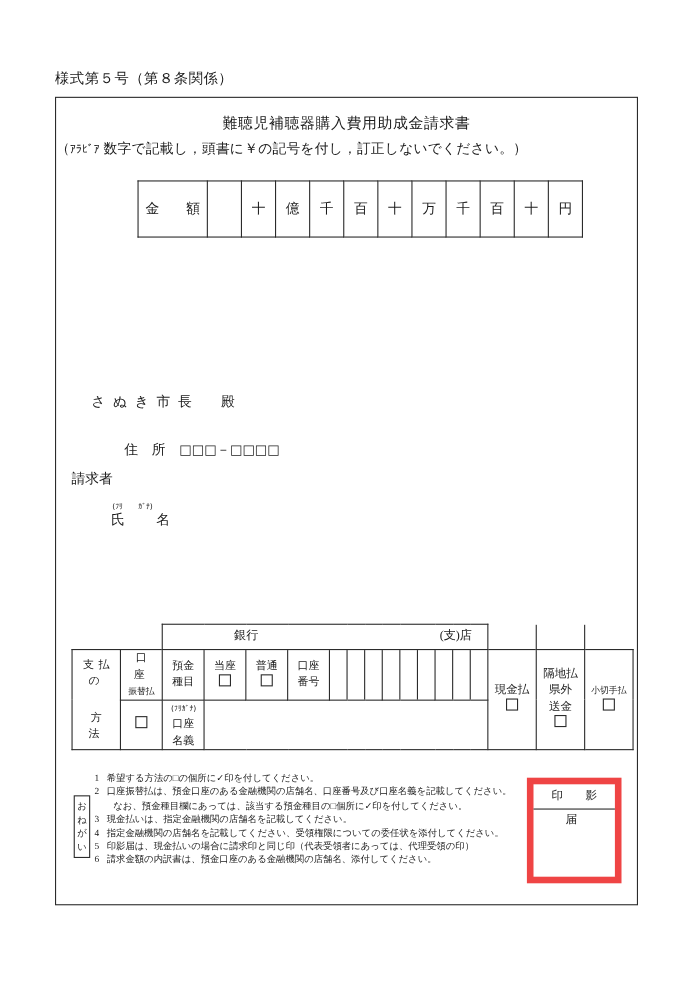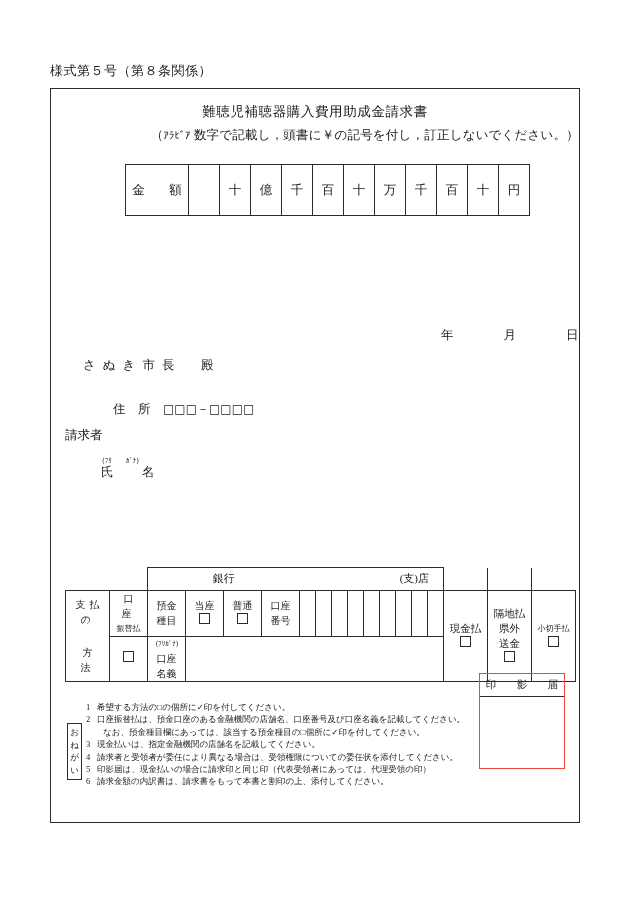--- a/index.html
+++ b/index.html
@@ -48,21 +48,21 @@
     left: 0; right: 0;
     top: 14px;
     text-align: center;
     font-size: 13.5px;
     letter-spacing: 0.6px;
   }
   .subtitle {
     position: absolute;
     left: 0; right: 0;
     top: 38px;
-    text-align: right;
+    text-align: left;
     font-size: 12.5px;
     letter-spacing: 0.2px;
   }
   .hankaku {
     font-family: "DejaVu Sans", sans-serif;
     font-size: 10.5px;
   }
 
   
   .amount-table {
@@ -205,24 +205,24 @@
     font-size: 8.5px;
     line-height: 12.5px;
     text-align: center;
     padding: 2px 0 3px 0;
   }
   .onegai span { display: block; }
 
   .inkan {
     position: absolute;
     right: 14px;
-    top: 584px;
+    top: 618px;
     width: 86px;
     height: 96px;
-    border: 1px solid #ef4444;
+    border: 6px solid #ef4444;
     box-sizing: border-box;
   }
   .inkan-head {
     height: 22px;
     border-bottom: 1px solid #2b2b2b;
     text-align: center;
     line-height: 22px;
     font-size: 10.5px;
     letter-spacing: 5px;
     text-indent: 5px;
@@ -254,21 +254,20 @@
         <td class="cell dashleft">万</td>
         <td class="cell dashleft">千</td>
         <td class="cell">百</td>
         <td class="cell dashleft">十</td>
         <td class="cell dashleft">円</td>
       </tr>
     </tbody>
       </table>
 
 
-    <div class="date-line">年　　　　月　　　　日</div>
     <div class="mayor-line">さぬき市長　殿</div>
 
     <div class="addr-line"><span>住　所</span><span>　</span><span class="boxglyph">□□□－□□□□</span></div>
 
     <div class="requester-label">請求者</div>
 
     <div class="name-block">
       <span class="furigana">(ﾌﾘ　　ｶﾞﾅ)</span>
       <span class="name-text">氏　名</span>
     </div>
@@ -409,29 +408,29 @@
         <span class="note-num">2</span>
         <span class="note-txt">口座振替払は、預金口座のある金融機関の店舗名、口座番号及び口座名義を記載してください。</span>
       </div>
       <div class="note-cont">なお、預金種目欄にあっては、該当する預金種目の□個所に✓印を付してください。</div>
       <div class="note-row">
         <span class="note-num">3</span>
         <span class="note-txt">現金払いは、指定金融機関の店舗名を記載してください。</span>
       </div>
       <div class="note-row">
         <span class="note-num">4</span>
-        <span class="note-txt">請求者と受領者が委任により異なる場合は、受領権限についての委任状を添付してください。</span>
+        <span class="note-txt">指定金融機関の店舗名を記載してください、受領権限についての委任状を添付してください。</span>
       </div>
       <div class="note-row">
         <span class="note-num">5</span>
         <span class="note-txt">印影届は、現金払いの場合に請求印と同じ印（代表受領者にあっては、代理受領の印）</span>
       </div>
       <div class="note-row">
         <span class="note-num">6</span>
-        <span class="note-txt">請求金額の内訳書は、請求書をもって本書と割印の上、添付してください。</span>
+        <span class="note-txt">請求金額の内訳書は、預金口座のある金融機関の店舗名、添付してください。</span>
       </div>
     </div>
 
     <div class="inkan">
       <div class="inkan-head">印　影　届</div>
     </div>
 
   </div>
 </div>
 

